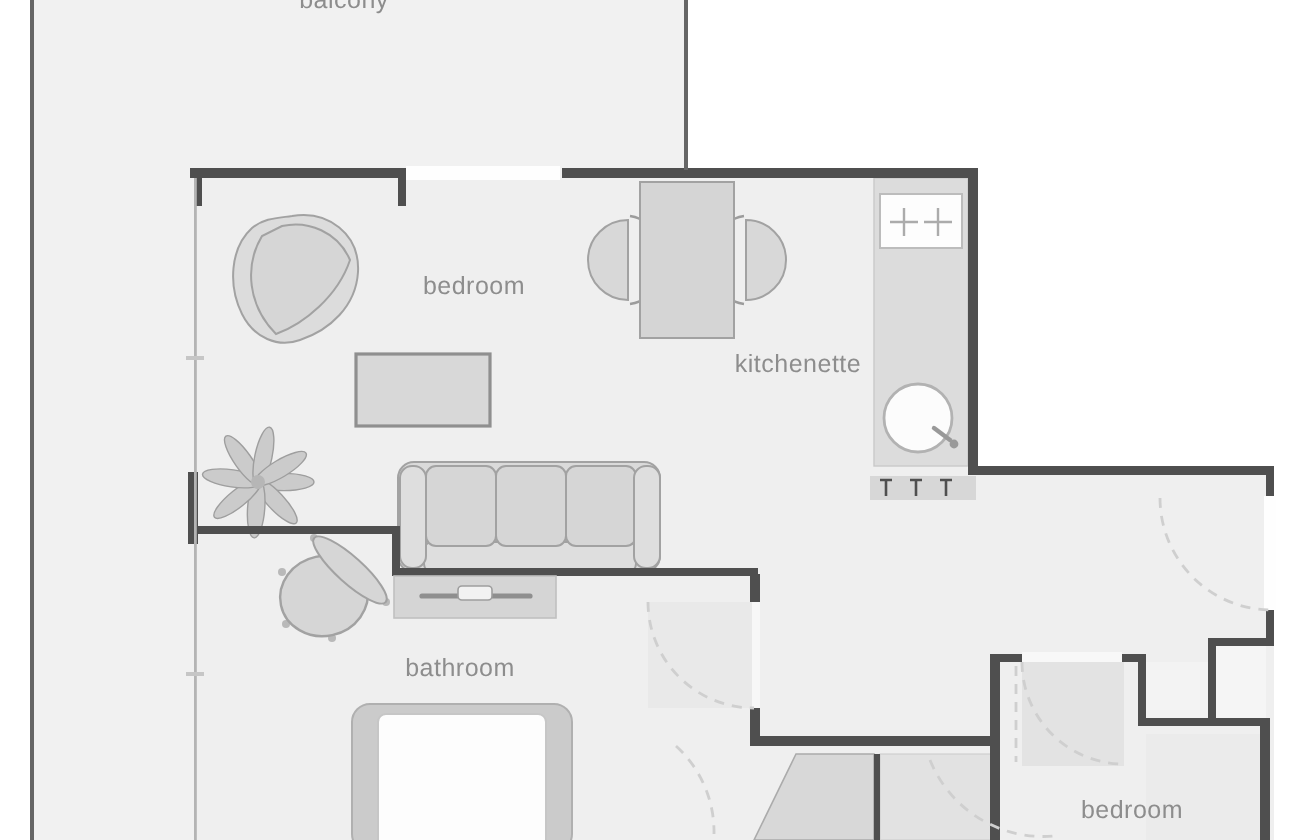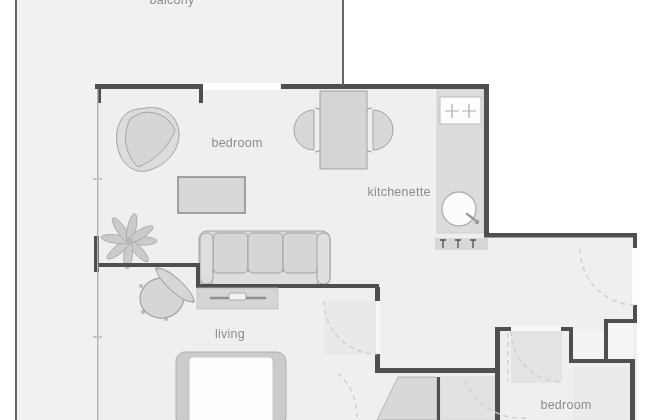--- a/index.html
+++ b/index.html
@@ -153,16 +153,16 @@
       <path class="arc" d="M324,301 A53,53 0 0 0 377,354"></path>
       <path class="arc" d="M511,331 A51,51 0 0 0 562,382"></path>
       <path class="arc" d="M508,333 V381"></path>
       <path class="arc" d="M338,373 A58,58 0 0 1 357,417"></path>
       <path class="arc" d="M465,380 A61,61 0 0 0 527,418"></path>
     </g>
   </svg>
 
   <span class="room-label" style="left:172px;top:-7px">balcony</span>
   <span class="room-label" style="left:237px;top:136px">bedroom</span>
-  <span class="room-label" style="left:399px;top:185px">kitchenette</span>
-  <span class="room-label" style="left:230px;top:327px">living</span>
+  <span class="room-label" style="left:399px;top:175px">kitchenette</span>
+  <span class="room-label" style="left:230px;top:327px">bathroom</span>
   <span class="room-label" style="left:566px;top:398px">bedroom</span>
 </div>
 
 </body></html>

